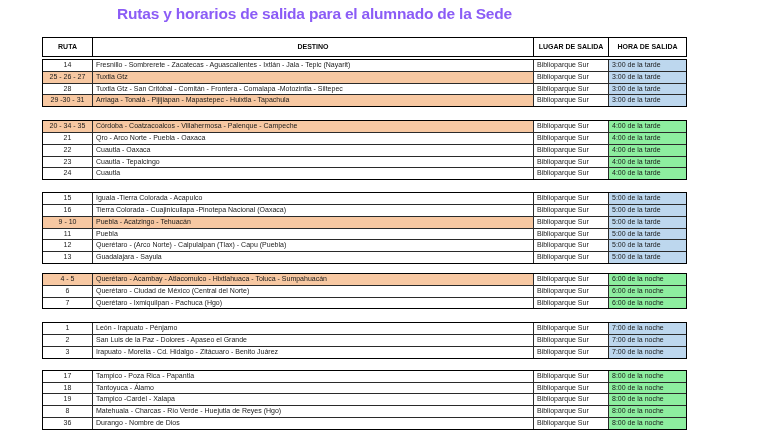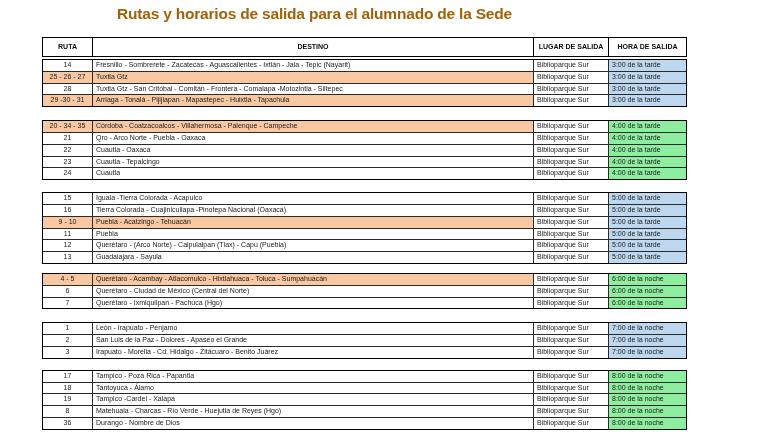--- a/index.html
+++ b/index.html
@@ -3,21 +3,21 @@
 <meta charset="utf-8">
 <style>
   html,body{margin:0;padding:0;}
   body{
     width:768px;height:432px;background:#ffffff;overflow:hidden;position:relative;
     font-family:"Liberation Sans", sans-serif;
     -webkit-font-smoothing:antialiased;
   }
   .title{
     position:absolute;top:5px;left:42px;width:545px;
-    text-align:center;font-weight:bold;font-size:15.5px;color:#a16207;
+    text-align:center;font-weight:bold;font-size:15.5px;color:#8b5cf6;
     letter-spacing:-0.2px;
   }
   .table-area{
     position:absolute;top:37px;left:42px;width:645px;
   }
   .grid-row{
     display:grid;
     grid-template-columns:50px 441px 75px 1fr;
     box-sizing:border-box;
   }

